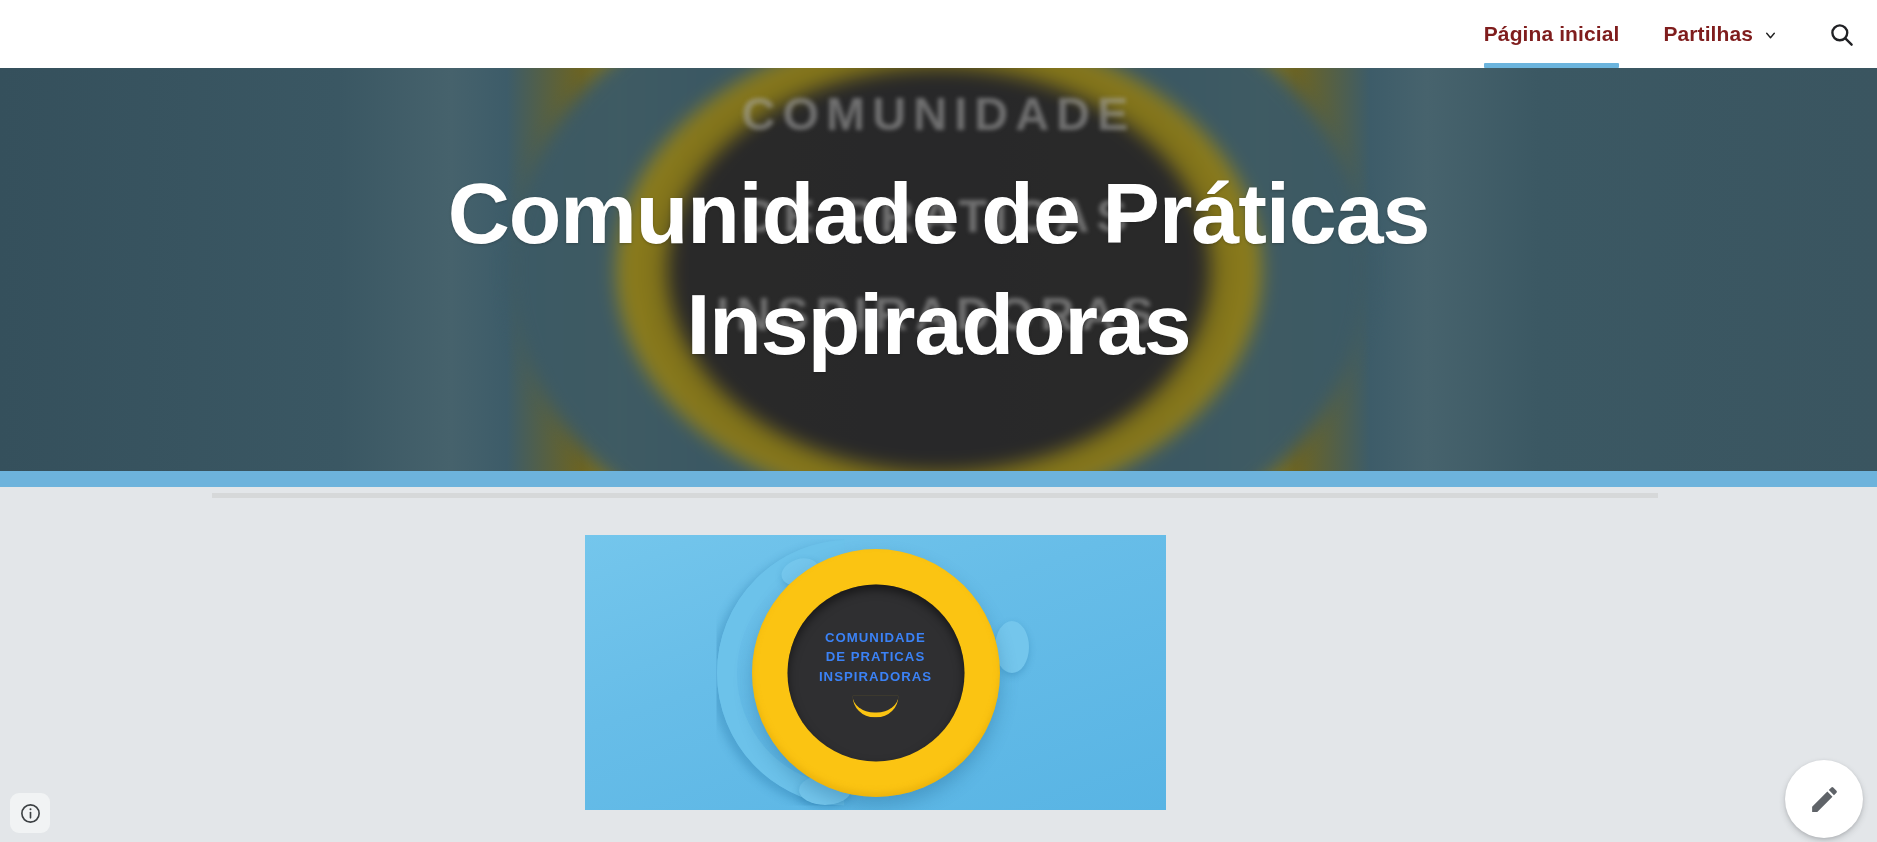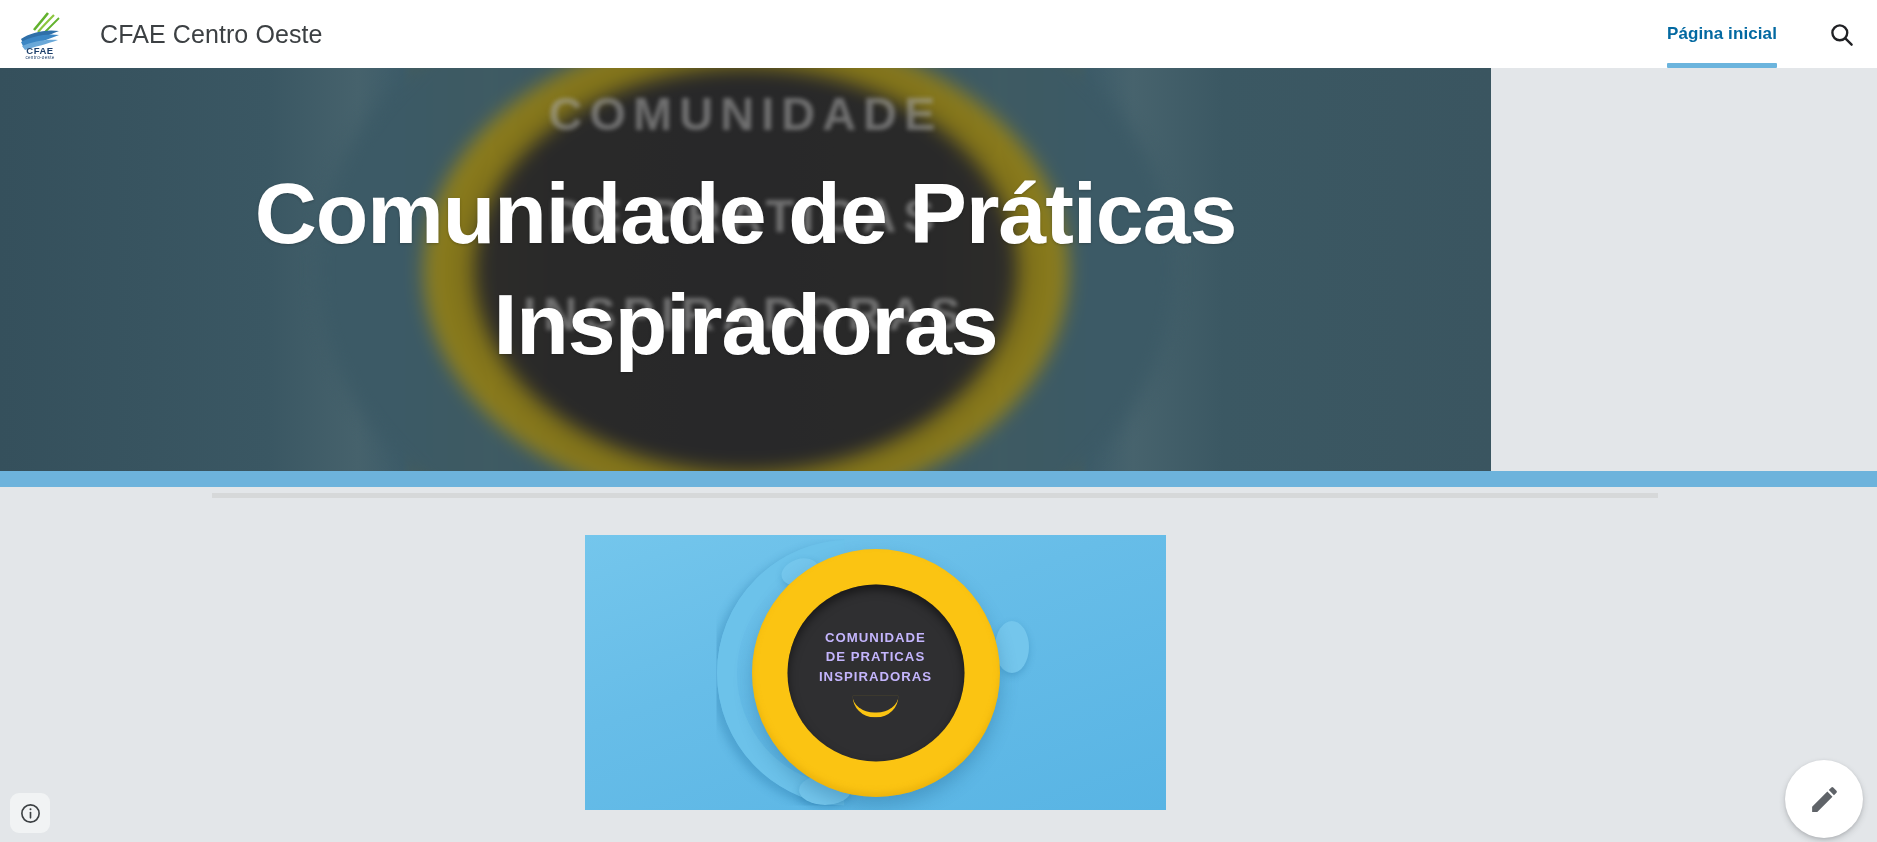--- a/index.html
+++ b/index.html
@@ -49,23 +49,23 @@
     display: flex;
     align-items: stretch;
     height: 68px;
     padding-right: 8px;
   }
   .nav-item {
     position: relative;
     display: flex;
     align-items: center;
     padding: 0 22px;
-    font-size: 17px;
+    font-size: 21px;
     font-weight: 700;
-    color: #0369a1;
+    color: #7f1d1d;
     white-space: nowrap;
     cursor: pointer;
     letter-spacing: .1px;
     text-align: right;
   }
   .nav-item.active::after {
     content: "";
     position: absolute;
     left: 22px; right: 22px;
     bottom: 0;
@@ -88,21 +88,21 @@
     width: 56px;
     margin-left: 14px;
     cursor: pointer;
   }
   .nav-search svg { display: block; }
 
   
   .hero {
     position: absolute;
     top: 68px; left: 0;
-    width: 1491px;
+    width: 1877px;
     height: 403px;
     overflow: hidden;
     background: #3a5360;
   }
   .hero-bg {
     position: absolute;
     inset: 0;
     
     background:
       radial-gradient(ellipse 260px 300px at 50% 53%, rgba(0,0,0,.0) 0 46%, rgba(0,0,0,0) 100%),
@@ -241,21 +241,21 @@
     width: 177px; height: 177px;
     border-radius: 50%;
     background: #2f2f31;
     box-shadow: inset 0 5px 10px rgba(0,0,0,.5);
     display: flex;
     flex-direction: column;
     align-items: center;
     justify-content: center;
   }
   .ph-line {
-    color: #c4b5fd;
+    color: #3b82f6;
     font-size: 13.2px;
     font-weight: 700;
     letter-spacing: 1.0px;
     line-height: 1.48;
     white-space: nowrap;
   }
   .ph-smile {
     margin-top: 10px;
     width: 46px; height: 22px;
     border: 0 solid transparent;
@@ -292,43 +292,36 @@
     cursor: pointer;
     z-index: 60;
   }
   .fab svg { display: block; }
 </style>
 </head>
 <body>
 
 <div class="topnav">
 
-  <div class="brand">
-    <span class="brand-logo">
-      <svg width="52" height="50" viewBox="0 0 52 50" xmlns="http://www.w3.org/2000/svg">
-        <path d="M34 4 C30 9 25 15 20 21" stroke="#62b22e" stroke-width="2.6" fill="none"></path>
-        <path d="M40 6 C35 11 29 17 24 23" stroke="#8dc63f" stroke-width="2.2" fill="none"></path>
-        <path d="M45 9 C40 14 34 20 29 25" stroke="#62b22e" stroke-width="1.8" fill="none"></path>
-        <path d="M7 30 C16 24 30 20 45 22 C33 27 20 32 10 36 Z" fill="#2f6fa8"></path>
-        <path d="M7 33 C17 28 31 24 45 26 C33 31 20 35 10 39 Z" fill="#3b86c4"></path>
-        <path d="M8 37 C18 33 31 30 44 31 C33 35 20 38 11 41 Z" fill="#6aa8d8"></path>
-        <text x="26" y="45" font-family="'Liberation Sans',sans-serif" font-size="9.5" font-weight="700" fill="#1c3f6b" text-anchor="middle" letter-spacing="0.5">CFAE</text>
-        <text x="26" y="50" font-family="'Liberation Sans',sans-serif" font-size="4.6" fill="#1c3f6b" text-anchor="middle" letter-spacing="0.3">centro-oeste</text>
-      </svg>
-    </span>
-    <span class="brand-title">CFAE Centro Oeste</span>
-  </div>
 
   <div class="nav-right">
 
     <div class="nav-item active">
       <span>Página inicial</span>
     </div>
 
 
+    <div class="nav-item">
+      <span>Partilhas</span>
+      <span class="chev">
+        <svg width="13" height="13" viewBox="0 0 24 24" fill="none" stroke="#1f1f1f" stroke-width="2.6" stroke-linecap="round" stroke-linejoin="round">
+          <polyline points="5 8 12 16 19 8"></polyline>
+        </svg>
+      </span>
+    </div>
 
 
     <div class="nav-search">
       <span>
         <svg width="27" height="27" viewBox="0 0 24 24" fill="none" stroke="#202124" stroke-width="2.1" stroke-linecap="round">
           <circle cx="10.5" cy="10.5" r="6.6"></circle>
           <line x1="15.4" y1="15.4" x2="21" y2="21"></line>
         </svg>
       </span>
     </div>

